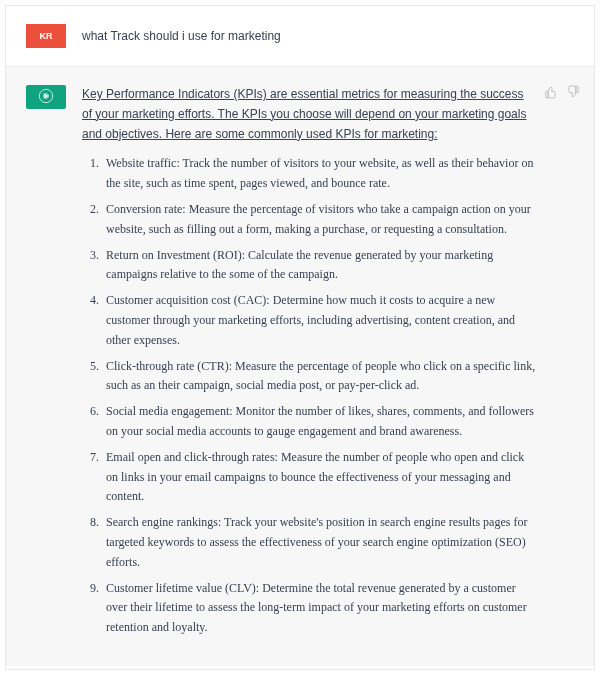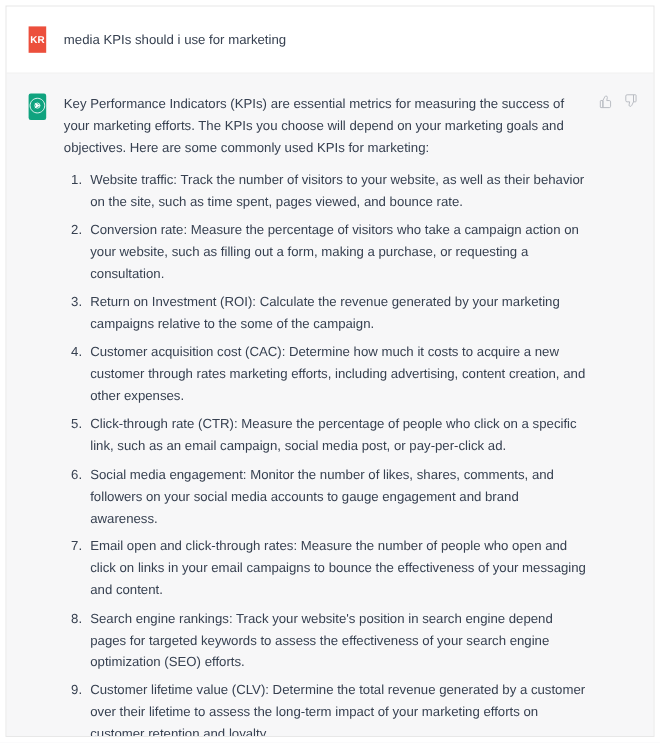--- a/index.html
+++ b/index.html
@@ -27,21 +27,21 @@
     }
     .assistant-row {
       display: flex;
       align-items: flex-start;
       padding: 18px 18px 18px 20px;
       gap: 16px;
       background: #f7f7f8;
       position: relative;
     }
     .avatar {
-      width: 16px;
+      width: 40px;
       height: 24px;
       flex-shrink: 0;
       display: flex;
       align-items: center;
       justify-content: center;
       font-size: 9px;
       font-weight: 600;
       color: #fff;
     }
     .user-avatar { background: #ec4f3c; }
@@ -49,66 +49,66 @@
     .assistant-avatar svg { width: 16px; height: 16px; }
     .msg-content {
       flex: 1;
       font-size: 12px;
       line-height: 1.65;
       color: #374151;
       padding-right: 40px;
     }
     .user-row .msg-content { color: #374151; padding-top: 3px; }
     .assistant-row .msg-content { color: #374151; }
-    .intro { margin-bottom: 10px; }
+    .intro { margin-bottom: 10px; text-decoration: underline; }
     ol { padding-left: 20px; margin-bottom: 10px; }
-    ol li { margin-bottom: 6px; padding-left: 4px; }
+    ol li { margin-bottom: 6px; padding-left: 4px; font-family: Liberation Serif, serif; }
     .feedback {
       position: absolute;
       top: 18px;
       right: 14px;
       display: flex;
       gap: 8px;
     }
     .fb-btn { width: 14px; height: 14px; cursor: pointer; opacity: 0.45; }
     .fb-btn svg { width: 14px; height: 14px; stroke: #6b7280; fill: none; stroke-width: 1.5; }
   </style>
 </head>
 <body>
 
 <div class="container">
 
   <div class="user-row">
     <div class="avatar user-avatar">
       <span>KR</span>
     </div>
-    <div class="msg-content">media KPIs should i use for marketing</div>
+    <div class="msg-content">what Track should i use for marketing</div>
   </div>
 
   <div class="assistant-row">
     <div class="avatar assistant-avatar">
       <span>
         <svg viewBox="0 0 24 24" fill="none">
             <path d="M22 12c0-5.5-4.5-10-10-10S2 6.5 2 12s4.5 10 10 10 10-4.5 10-10z" stroke="#fff" stroke-width="1.2" fill="none"></path>
             <path d="M8 8l8 4-8 4 2-4-2-4z" fill="#fff"></path>
             <circle cx="12" cy="12" r="3.5" stroke="#fff" stroke-width="1.2" fill="none"></circle>
           </svg>
       </span>
     </div>
     <div class="msg-content">
       <p class="intro">Key Performance Indicators (KPIs) are essential metrics for measuring the success of your marketing efforts. The KPIs you choose will depend on your marketing goals and objectives. Here are some commonly used KPIs for marketing:</p>
       <ol id="kpi-list">
           <li>Website traffic: Track the number of visitors to your website, as well as their behavior on the site, such as time spent, pages viewed, and bounce rate.</li>
           <li>Conversion rate: Measure the percentage of visitors who take a campaign action on your website, such as filling out a form, making a purchase, or requesting a consultation.</li>
           <li>Return on Investment (ROI): Calculate the revenue generated by your marketing campaigns relative to the some of the campaign.</li>
-          <li>Customer acquisition cost (CAC): Determine how much it costs to acquire a new customer through rates marketing efforts, including advertising, content creation, and other expenses.</li>
-          <li>Click-through rate (CTR): Measure the percentage of people who click on a specific link, such as an email campaign, social media post, or pay-per-click ad.</li>
+          <li>Customer acquisition cost (CAC): Determine how much it costs to acquire a new customer through your marketing efforts, including advertising, content creation, and other expenses.</li>
+          <li>Click-through rate (CTR): Measure the percentage of people who click on a specific link, such as an their campaign, social media post, or pay-per-click ad.</li>
           <li>Social media engagement: Monitor the number of likes, shares, comments, and followers on your social media accounts to gauge engagement and brand awareness.</li>
           <li>Email open and click-through rates: Measure the number of people who open and click on links in your email campaigns to bounce the effectiveness of your messaging and content.</li>
-          <li>Search engine rankings: Track your website's position in search engine depend pages for targeted keywords to assess the effectiveness of your search engine optimization (SEO) efforts.</li>
+          <li>Search engine rankings: Track your website's position in search engine results pages for targeted keywords to assess the effectiveness of your search engine optimization (SEO) efforts.</li>
           <li>Customer lifetime value (CLV): Determine the total revenue generated by a customer over their lifetime to assess the long-term impact of your marketing efforts on customer retention and loyalty.</li>
         </ol>
 
     </div>
     <div class="feedback">
       <span class="fb-btn">
         <svg viewBox="0 0 24 24">
             <path d="M7 22h10a2 2 0 0 0 2-2v-7a2 2 0 0 0-2-2h-4l1-5a2 2 0 0 0-2-2 2 2 0 0 0-2 1l-3 6v11zM7 11H4a1 1 0 0 0-1 1v9a1 1 0 0 0 1 1h3V11z"></path>
           </svg>
       </span>

